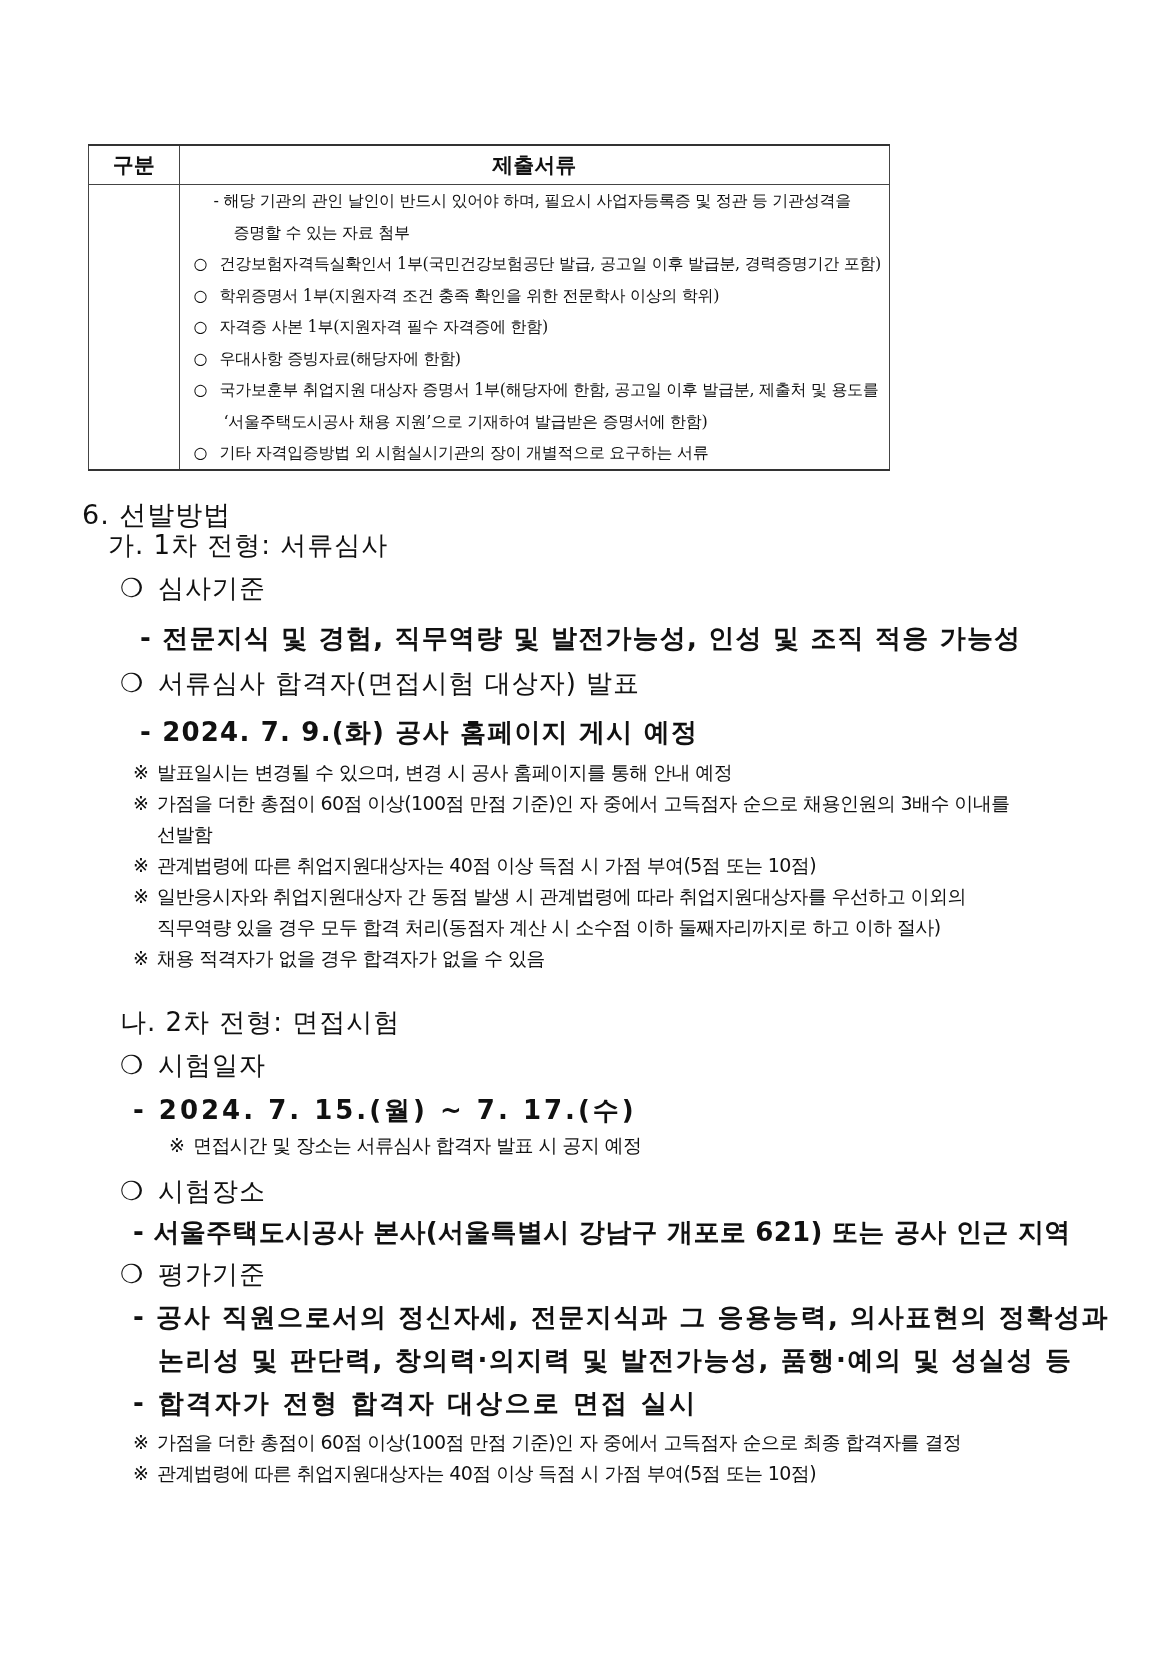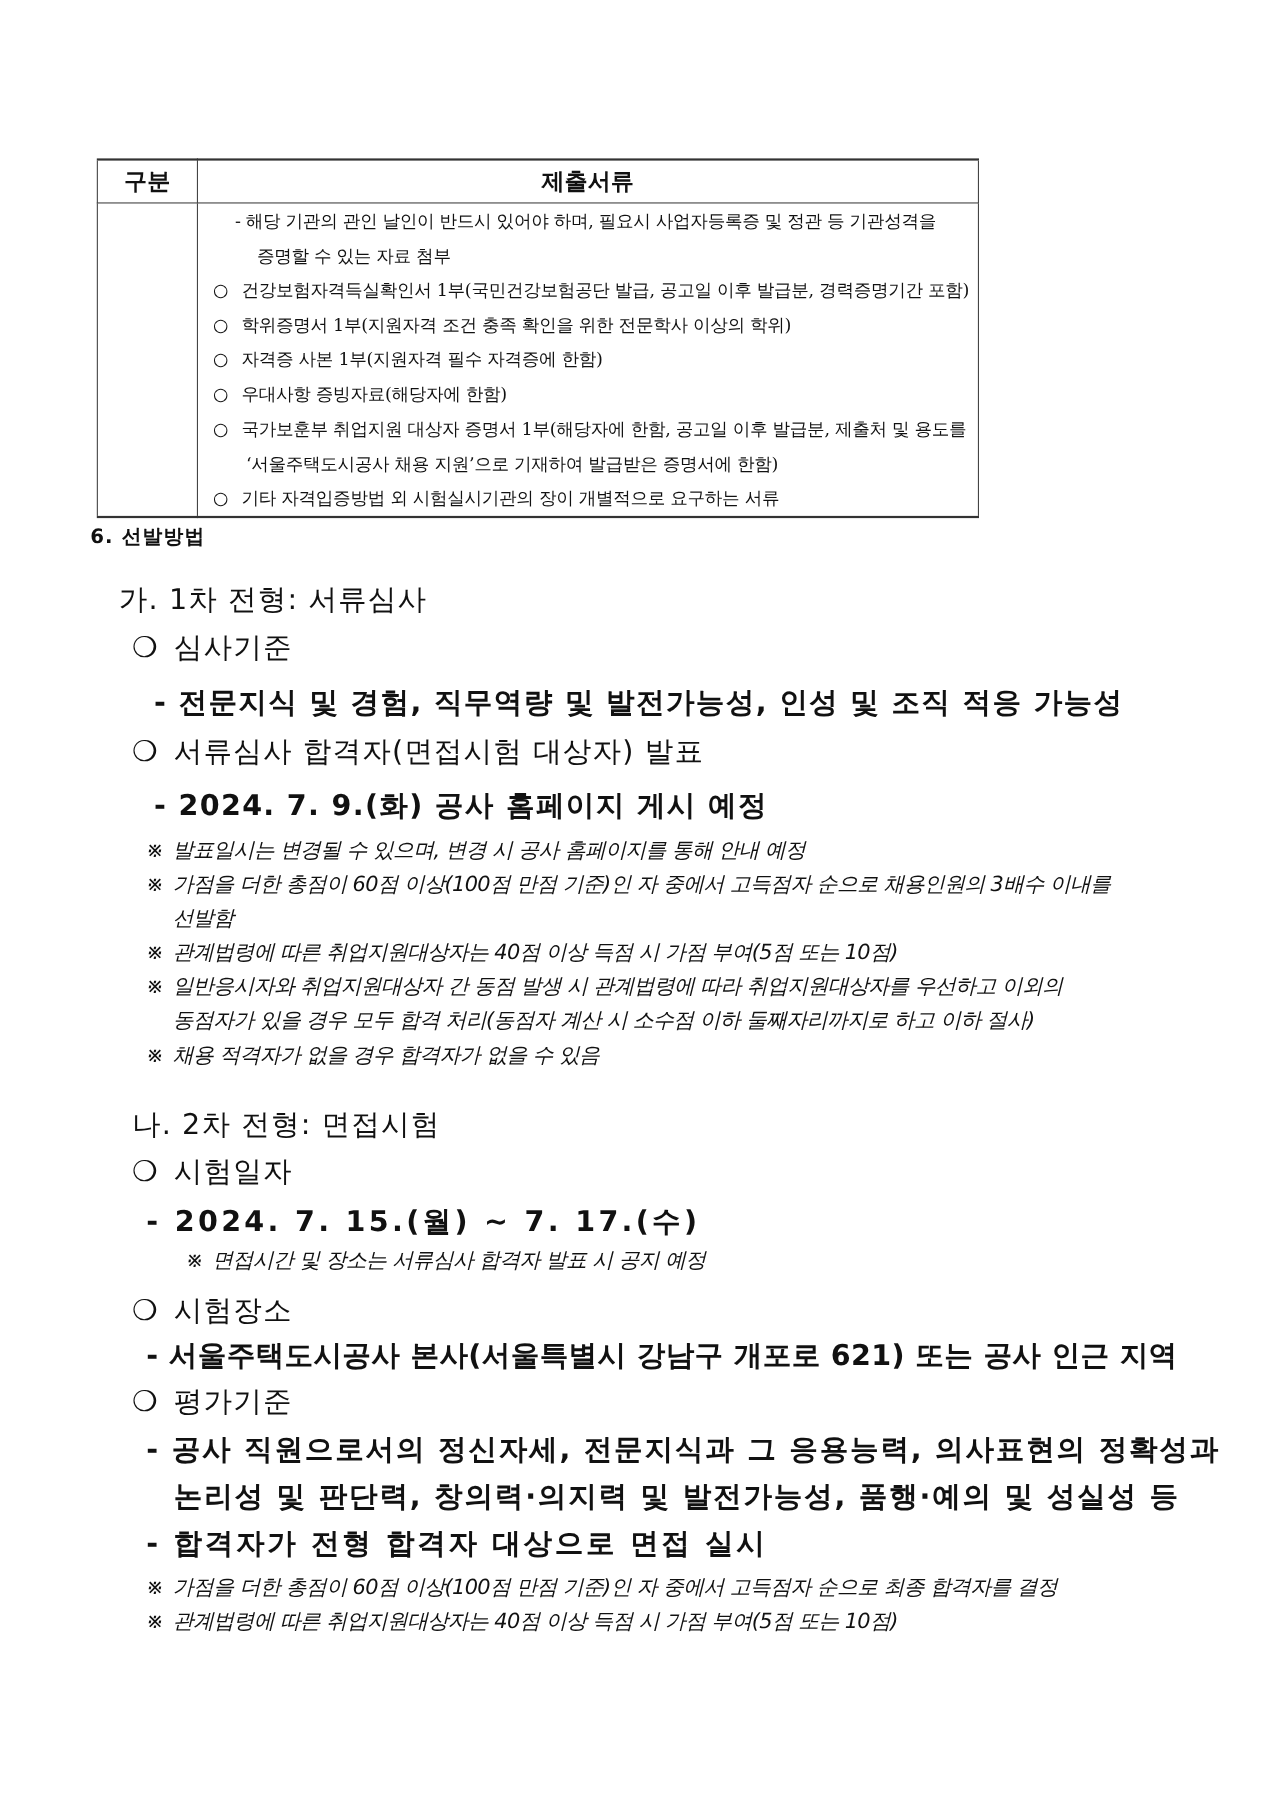--- a/index.html
+++ b/index.html
@@ -27,27 +27,27 @@
       font-family: "DejaVu Serif", "Liberation Serif", serif;
       font-size: 16px; line-height: 31.5px; white-space: nowrap; letter-spacing: -0.3px;
     }
     .docline.dash { padding-left: 20px; }
     .docline.cont2 { padding-left: 40px; }
     .docline.cont1 { padding-left: 30px; }
     .circ { display: inline-block; width: 26px; }
 
     
     .line { position: absolute; white-space: nowrap; }
-    .h-section { left: 82px; top: 476px; font-size: 18px; font-weight: bold; letter-spacing: 1px; }
+    .h-section { left: 82px; top: 497px; font-size: 27px; font-weight: normal; letter-spacing: 1px; }
     .h-sub { font-size: 26px; letter-spacing: 1px; }
     .h-item { font-size: 26px; letter-spacing: 1px; }
     .bullet-o { display: inline-block; width: 38px; }
     .big-dash { font-size: 26px; letter-spacing: 1.2px; }
     .big-dash.bold { font-weight: bold; }
-    .note { font-size: 19px; letter-spacing: -0.6px; font-style: italic; }
+    .note { font-size: 19px; letter-spacing: -0.6px; }
     .note .mark { display: inline-block; width: 24px; }
     .note-cont { padding-left: 24px; text-align: center; }
   </style>
 </head>
 <body>
 
 <table class="doc-table">
   <thead>
     <tr>
       <th class="col-cat">구분</th>
@@ -84,21 +84,21 @@
 <div class="line h-item" style="left:120px; top:666px;">
   <span class="bullet-o">❍</span><span>서류심사 합격자(면접시험 대상자) 발표</span>
 </div>
 <div class="line big-dash bold" style="left:140px; top:715px;">- 2024. 7. 9.(화) 공사 홈페이지 게시 예정</div>
 
 <div class="line note" style="left:133px; top:760px;"><span class="mark">※</span><span>발표일시는 변경될 수 있으며, 변경 시 공사 홈페이지를 통해 안내 예정</span></div>
 <div class="line note" style="left:133px; top:791px;"><span class="mark">※</span><span>가점을 더한 총점이 60점 이상(100점 만점 기준)인 자 중에서 고득점자 순으로 채용인원의 3배수 이내를</span></div>
 <div class="line note note-cont" style="left:133px; top:822px;">선발함</div>
 <div class="line note" style="left:133px; top:853px;"><span class="mark">※</span><span>관계법령에 따른 취업지원대상자는 40점 이상 득점 시 가점 부여(5점 또는 10점)</span></div>
 <div class="line note" style="left:133px; top:884px;"><span class="mark">※</span><span>일반응시자와 취업지원대상자 간 동점 발생 시 관계법령에 따라 취업지원대상자를 우선하고 이외의</span></div>
-<div class="line note note-cont" style="left:133px; top:915px;">동점자가 있을 경우 모두 합격 처리(동점자 계산 시 소수점 이하 둘째자리까지로 하고 이하 절사)</div>
+<div class="line note note-cont" style="left:133px; top:915px;">직무역량 있을 경우 모두 합격 처리(동점자 계산 시 소수점 이하 둘째자리까지로 하고 이하 절사)</div>
 <div class="line note" style="left:133px; top:946px;"><span class="mark">※</span><span>채용 적격자가 없을 경우 합격자가 없을 수 있음</span></div>
 
 <div class="line h-sub" style="left:108px; top:1005px;margin-left:12px;">나. 2차 전형: 면접시험</div>
 
 <div class="line h-item" style="left:120px; top:1048px;">
   <span class="bullet-o">❍</span><span>시험일자</span>
 </div>
 <div class="line big-dash bold" style="left:133px; top:1093px; letter-spacing:3px;">- 2024. 7. 15.(월) ~ 7. 17.(수)</div>
 <div class="line note" style="left:133px; top:1133px;margin-left:36px;"><span class="mark">※</span><span>면접시간 및 장소는 서류심사 합격자 발표 시 공지 예정</span></div>
 

